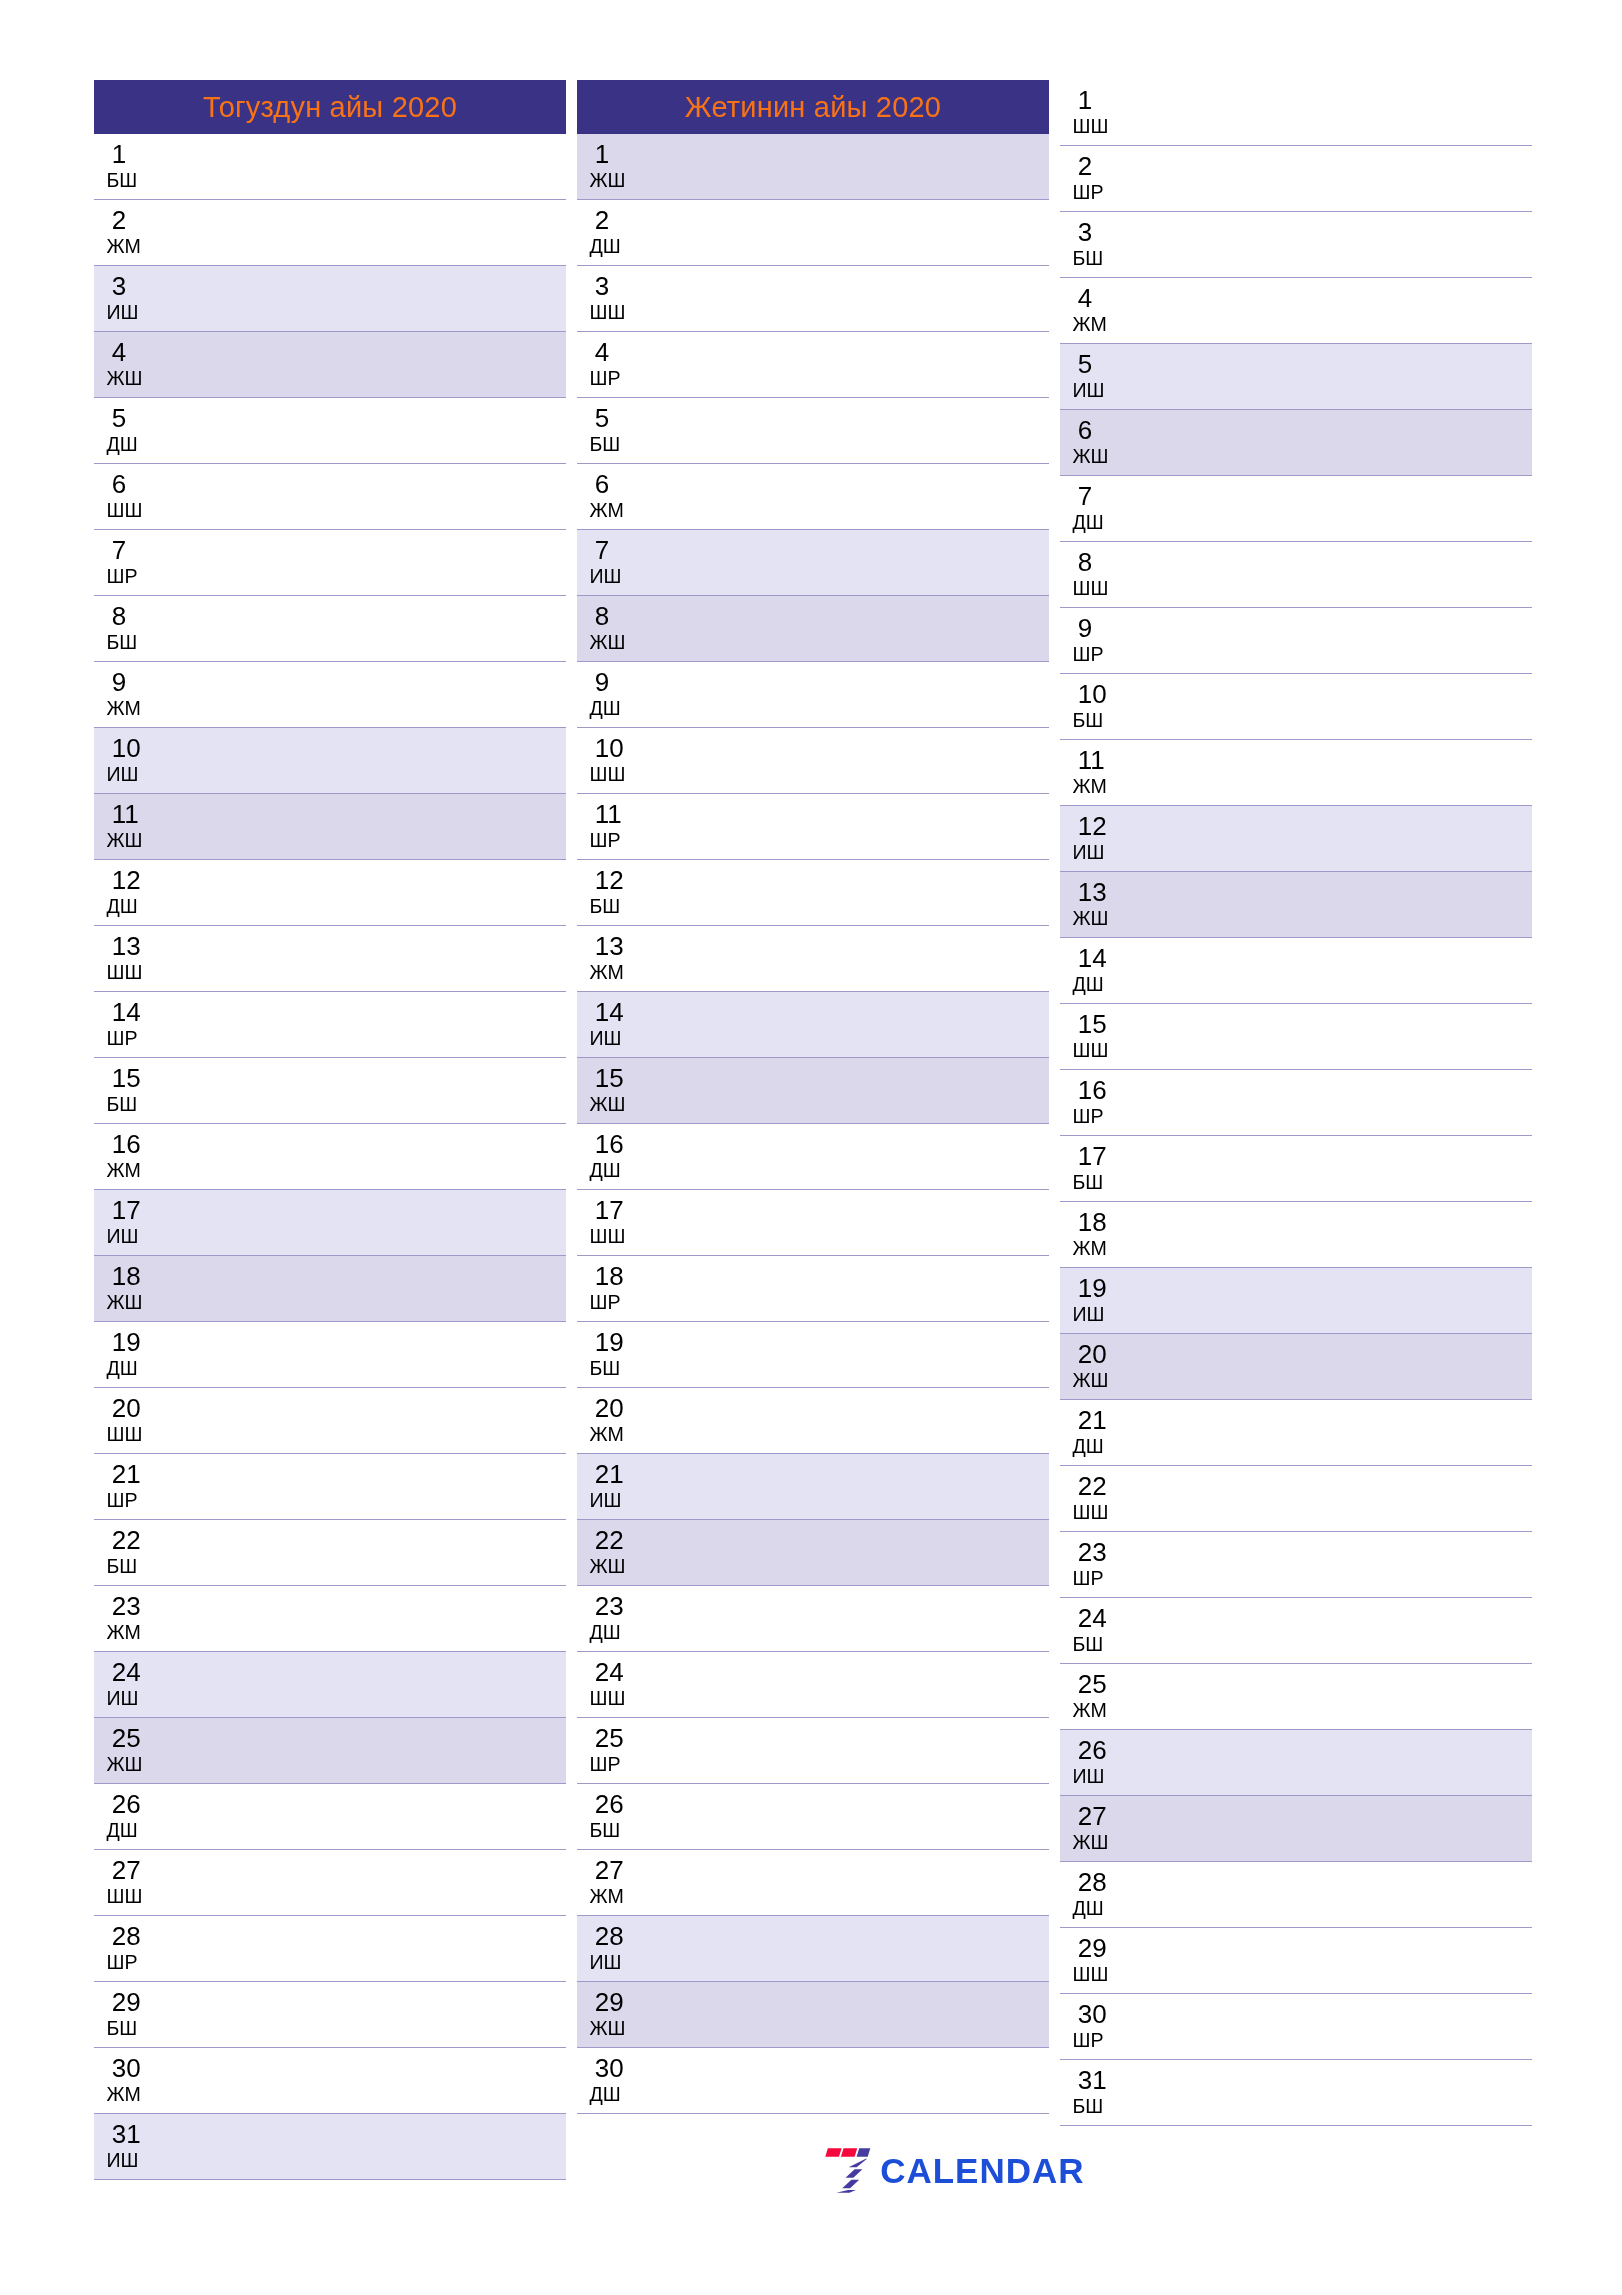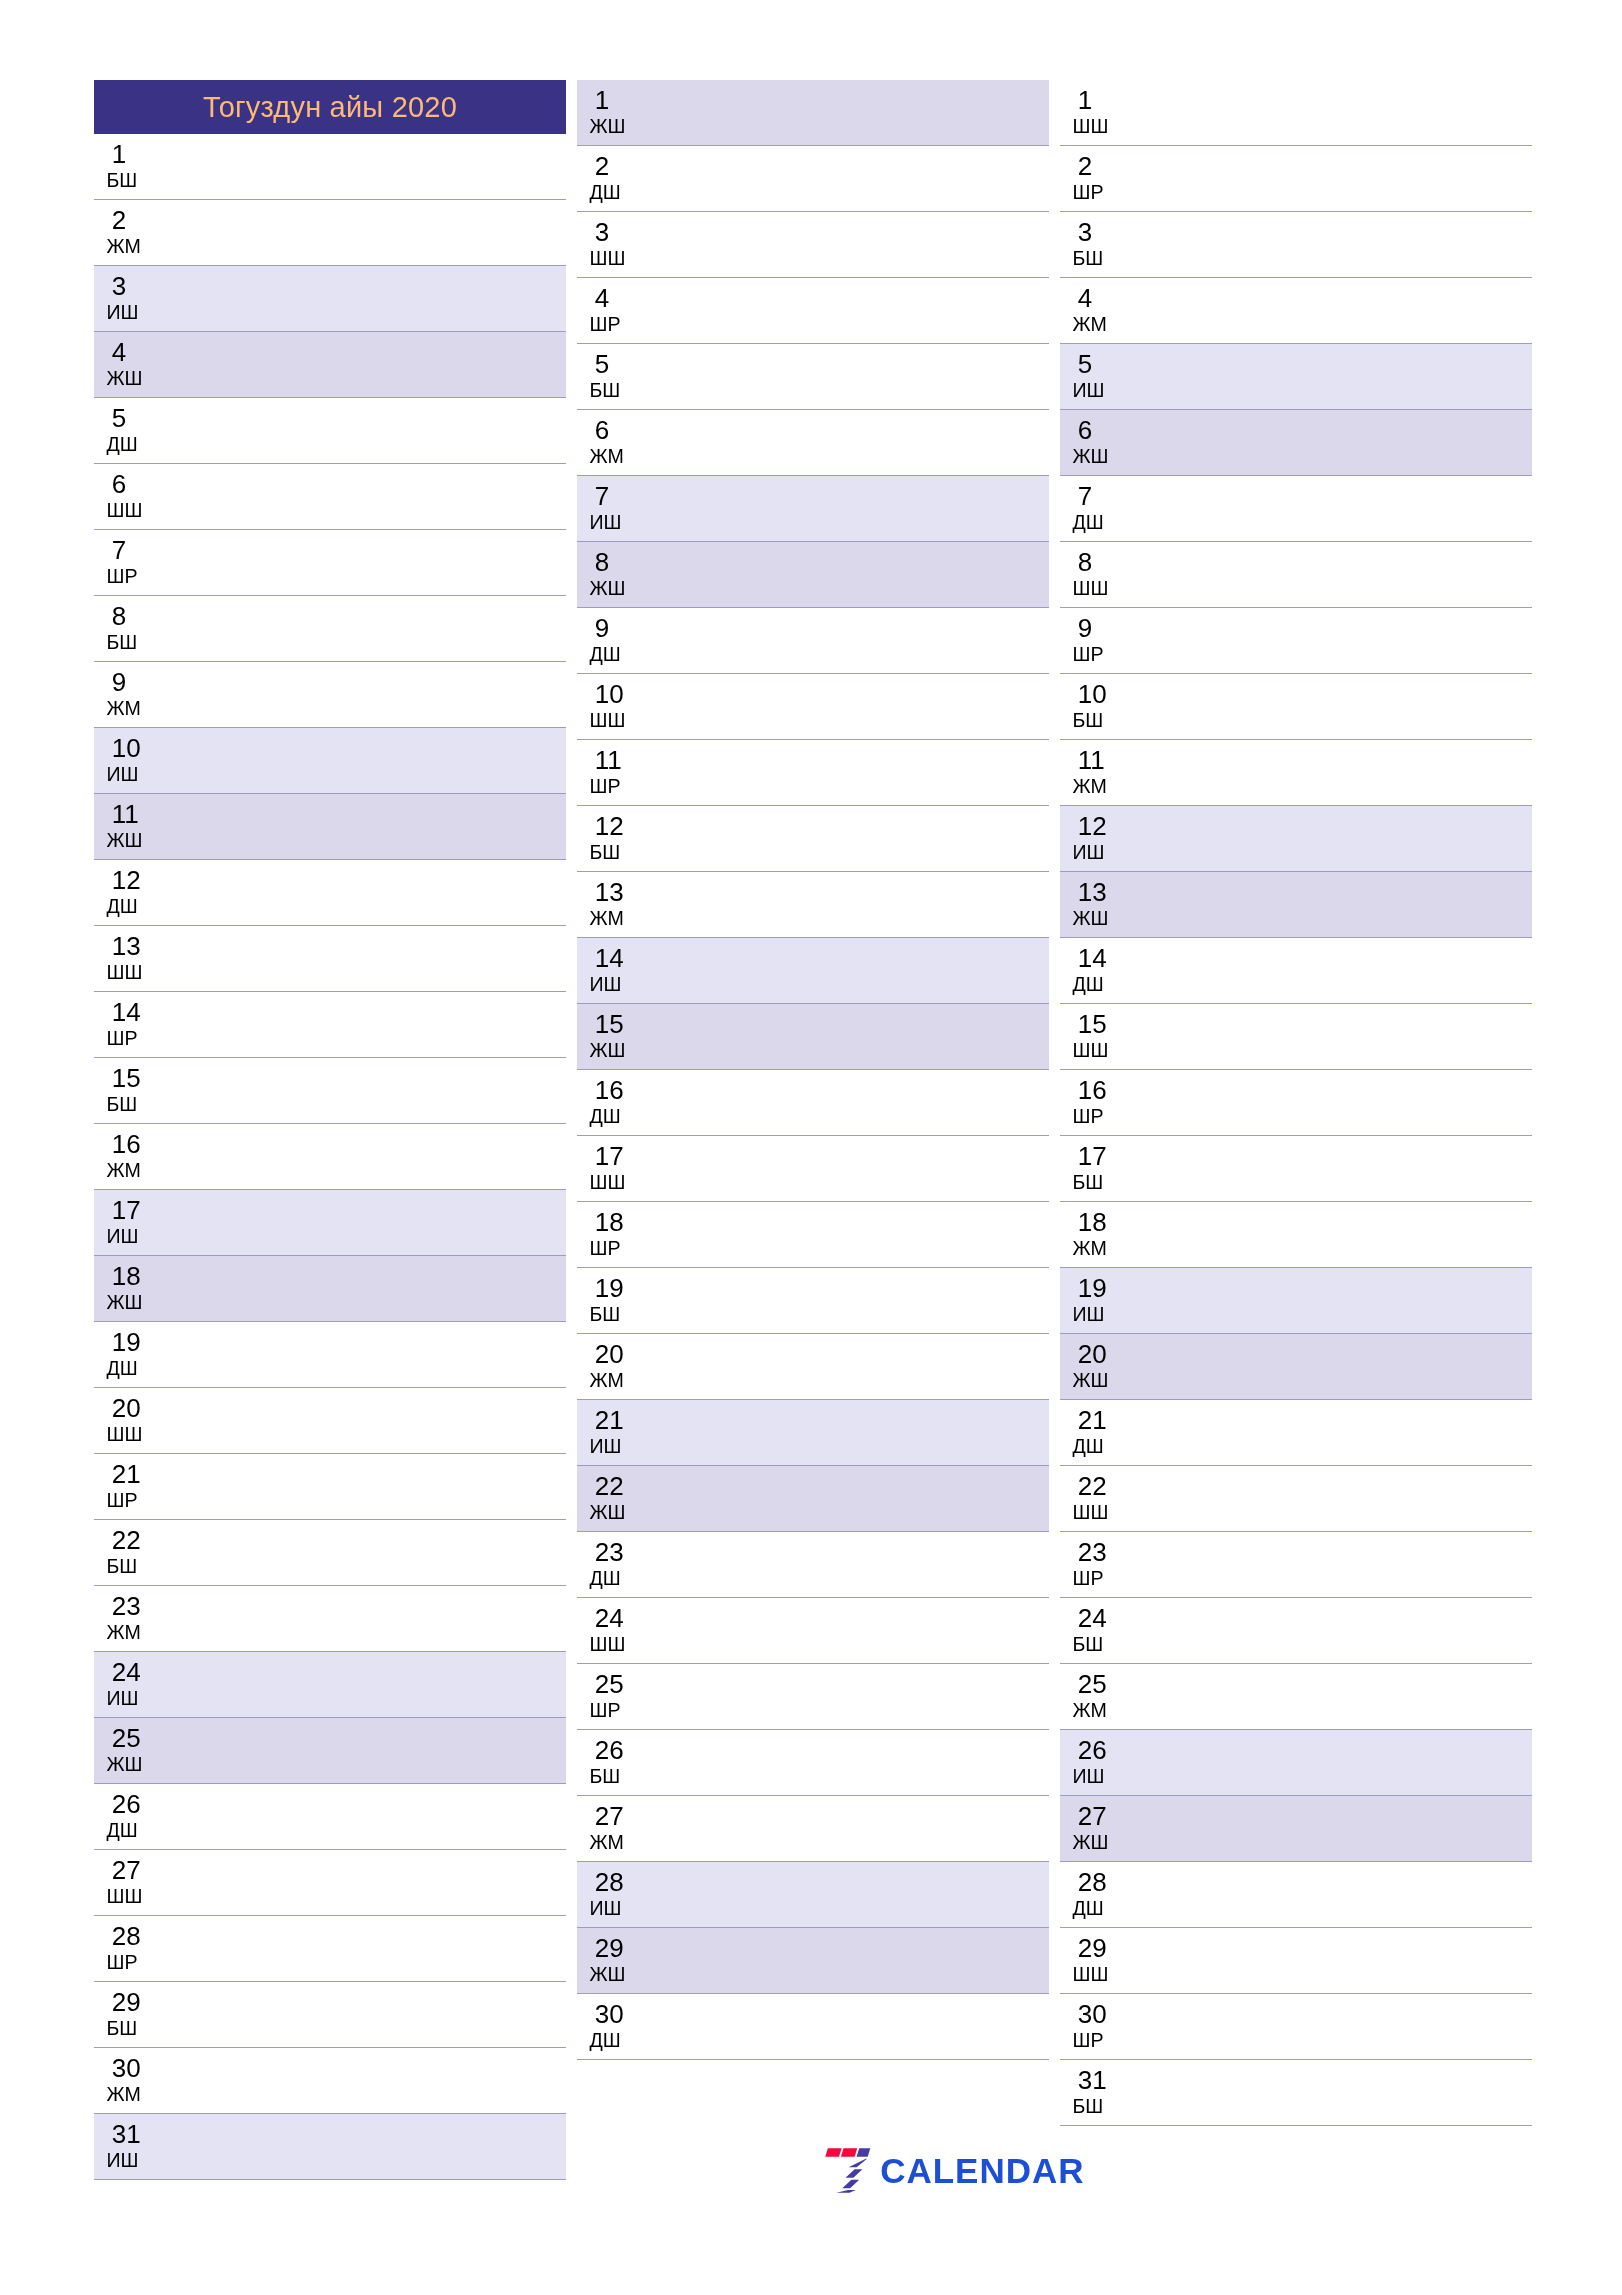--- a/index.html
+++ b/index.html
@@ -36,21 +36,21 @@
 
   .month-col {
     width: 472px;
     display: flex;
     flex-direction: column;
   }
 
   .month-header {
     height: 54px;
     background: #3a3285;
-    color: #fdba74;
+    color: #f97316;
     display: flex;
     align-items: center;
     justify-content: center;
     font-size: 29px;
     font-weight: normal;
     letter-spacing: 0.2px;
     box-sizing: border-box;
   }
 
   .days {
@@ -247,20 +247,21 @@
             <div class="day-num">30</div>
             <div class="day-wd">ЖМ</div>
           </div>
           <div class="day-row sat">
             <div class="day-num">31</div>
             <div class="day-wd">ИШ</div>
           </div>
         </div>
       </div>
       <div class="month-col">
+        <div class="month-header">Жетинин айы 2020</div>
         <div class="days">
           <div class="day-row sun">
             <div class="day-num">1</div>
             <div class="day-wd">ЖШ</div>
           </div>
           <div class="day-row">
             <div class="day-num">2</div>
             <div class="day-wd">ДШ</div>
           </div>
           <div class="day-row">

